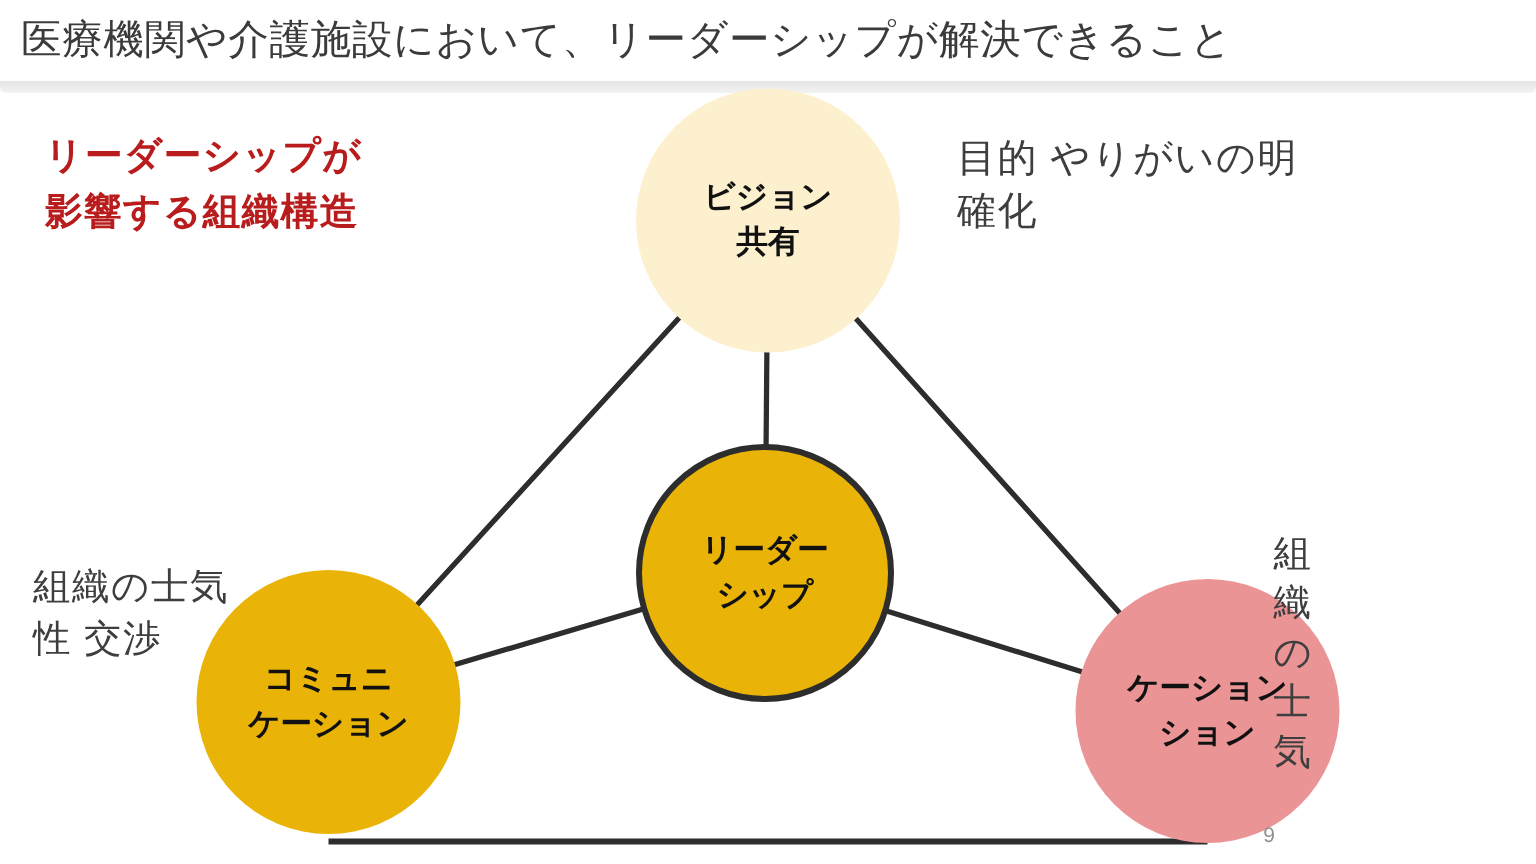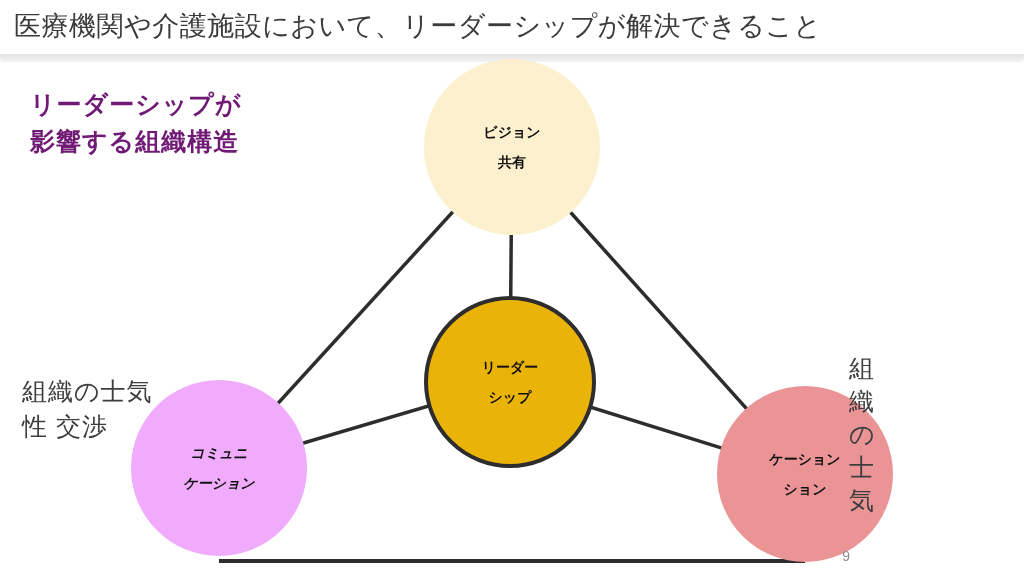--- a/index.html
+++ b/index.html
@@ -31,40 +31,40 @@
   svg.edges { position: absolute; left: 0; top: 0; }
 
   .node {
     position: absolute;
     border-radius: 50%;
     display: flex;
     align-items: center;
     justify-content: center;
     text-align: center;
     font-weight: bold;
-    font-size: 14px;
+    font-size: 21px;
     line-height: 30px;
     color: #111111;
     white-space: pre-line;
   }
   .node-vision   { left: 424px; top: 59px;  width: 176px; height: 176px; background: #fcf0ce; }
   .node-leader   { left: 424px; top: 296px; width: 172px; height: 172px; background: #eab308; border: 4px solid #2d2d2d; }
-  .node-comm     { left: 131px; top: 380px; width: 176px; height: 176px; background: #f0abfc; font-style: italic; }
+  .node-comm     { left: 131px; top: 380px; width: 176px; height: 176px; background: #eab308; }
   .node-motiv    { left: 717px; top: 386px; width: 176px; height: 176px; background: #eb9496; }
 
   .annotation {
     position: absolute;
     color: #3e3e3e;
     white-space: pre-line;
   }
   .anno-structure {
     left: 30px; top: 86px;
     font-size: 25px; font-weight: bold;
     line-height: 37px;
-    color: #701a75;
+    color: #b91c1c;
     letter-spacing: 1px;
   }
   .anno-purpose { left: 638px; top: 88px; font-size: 26px; letter-spacing: 1px; }
   .anno-safety  { left: 22px;  top: 374px; font-size: 25px; line-height: 35px; letter-spacing: 1px; }
   .anno-morale  { left: 849px; top: 352px; font-size: 25px; letter-spacing: 1px; }
 
   .page-number {
     position: absolute;
     right: 18px; top: 548px;
     font-size: 14px;
@@ -97,20 +97,21 @@
 
   <div class="node node-comm">コミュニ
 ケーション</div>
 
   <div class="node node-motiv">ケーション
 ション</div>
 
   <div class="annotation anno-structure">リーダーシップが
 影響する組織構造</div>
 
+  <div class="annotation anno-purpose">目的 やりがいの明確化</div>
 
   <div class="annotation anno-safety">組織の士気
 性 交渉</div>
 
   <div class="annotation anno-morale">組織の士気</div>
 
   <div class="page-number">9</div>
 
 </div>
 

